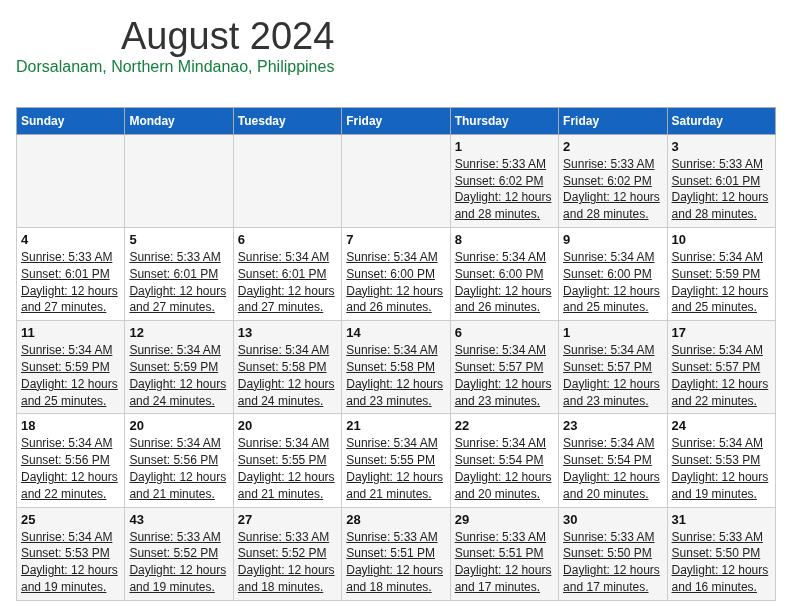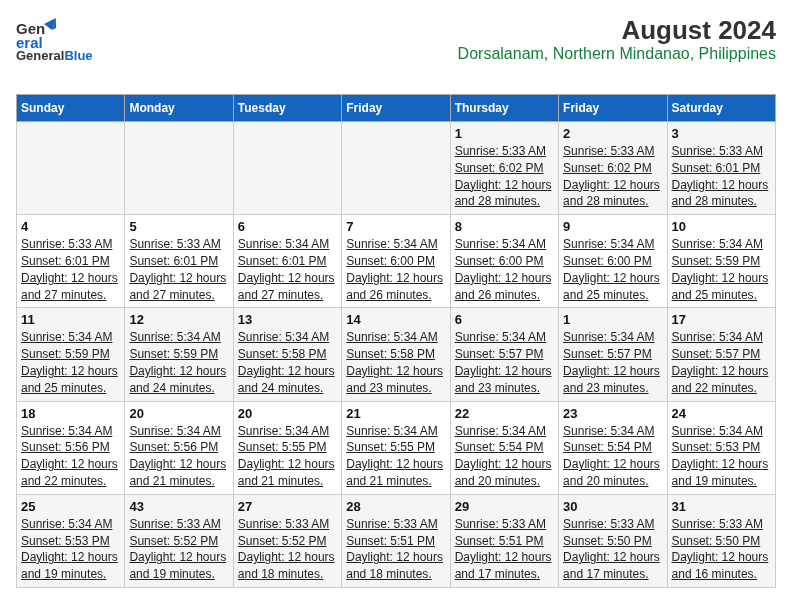--- a/index.html
+++ b/index.html
@@ -18,22 +18,22 @@
     }
     .logo {
       display: flex;
       flex-direction: column;
       align-items: flex-start;
     }
     .title-block {
       text-align: right;
     }
     .month-title {
-      font-size: 26px;
-      font-weight: bold;
+      font-size: 38px;
+      font-weight: normal;
       color: #333;
       line-height: 1.1;
     }
     .location {
       font-size: 16px;
       color: #15803d;
     }
     table {
       width: 100%;
       border-collapse: collapse;
@@ -75,35 +75,20 @@
       background: #fff !important;
     }
     tbody tr:nth-child(odd) td.empty-cell {
       background: #f5f5f5 !important;
     }
   </style>
 </head>
 <body>
 
 <div class="header">
-  <div class="logo">
-    <div style="display:flex;align-items:center;gap:4px;">
-      <div style="position:relative;width:40px;height:36px;">
-        <svg width="40" height="36" viewBox="0 0 40 36">
-          <text x="0" y="18" font-size="15" font-weight="bold" fill="#333">Gen</text>
-          <text x="0" y="32" font-size="15" font-weight="bold" fill="#1565c0">eral</text>
-          <polygon points="28,8 40,2 36,14" fill="#1565c0"></polygon>
-          <polygon points="36,14 40,2 44,10" fill="#1565c0"></polygon>
-        </svg>
-      </div>
-    </div>
-    <div style="font-size:13px;font-weight:bold;color:#333;margin-top:-4px;">
-      <span style="color:#333;">General</span><span style="color:#1565c0;">Blue</span>
-    </div>
-  </div>
   <div class="title-block">
     <div class="month-title">August 2024</div>
     <div class="location">Dorsalanam, Northern Mindanao, Philippines</div>
   </div>
 </div>
 
 <table>
   <thead>
     <tr>
     <th>Sunday</th>

